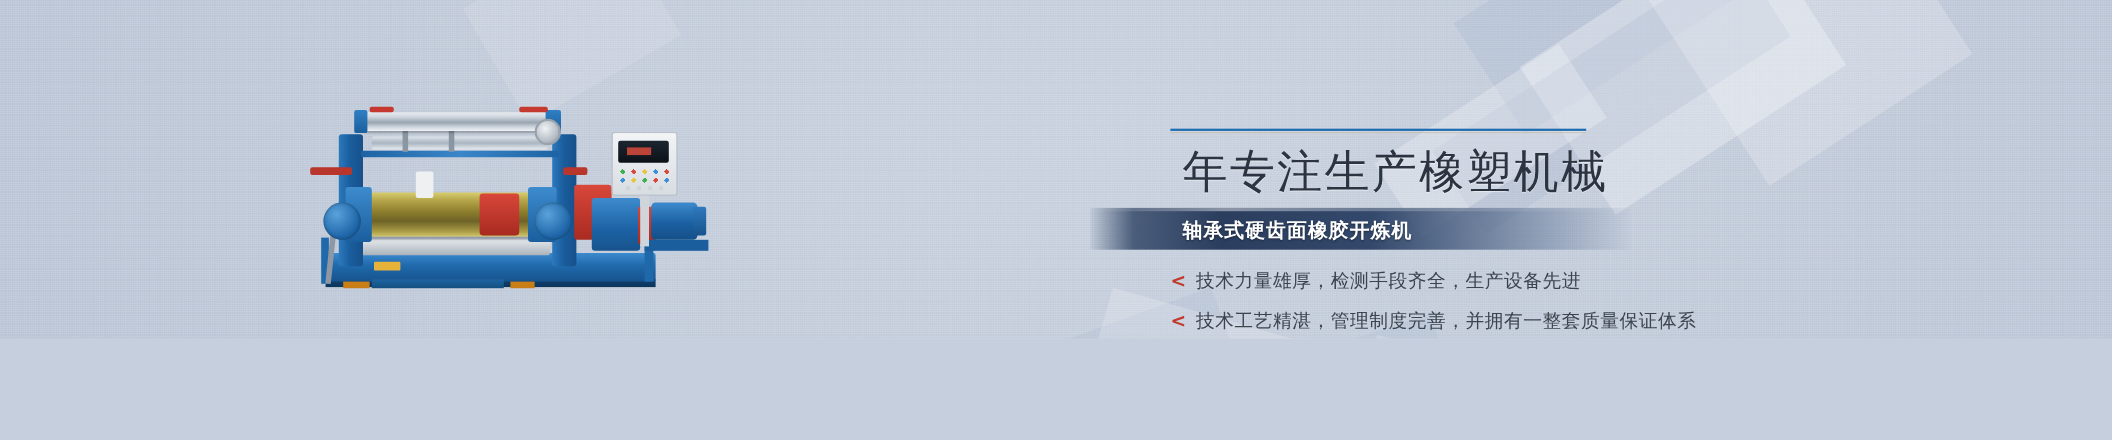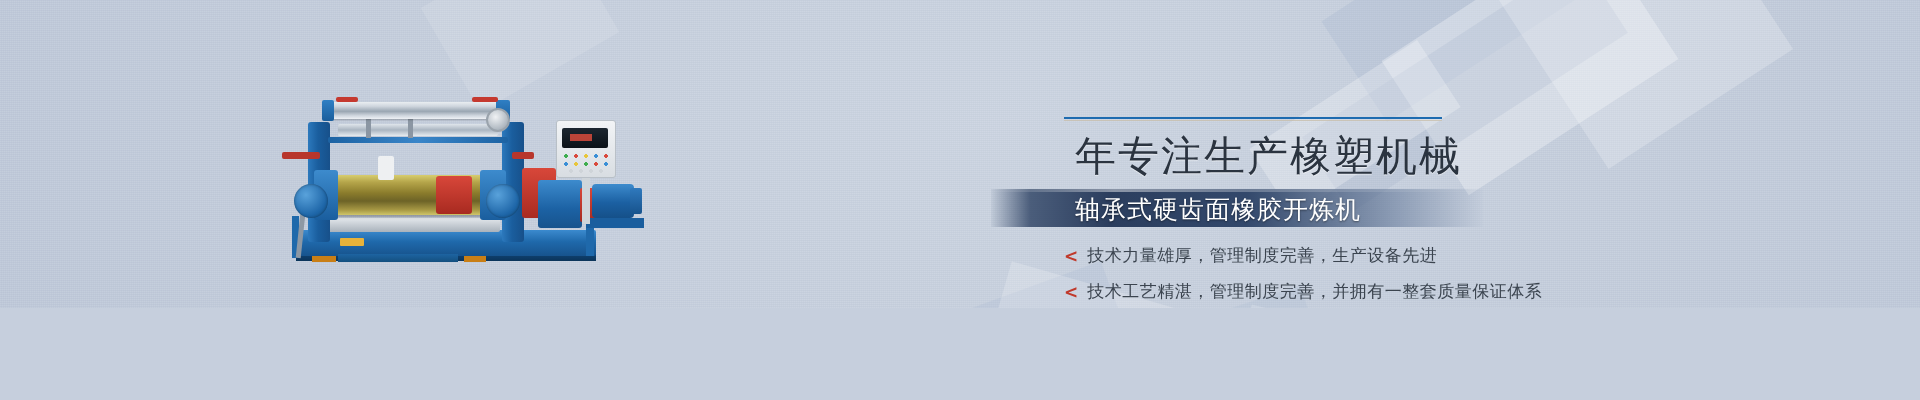--- a/index.html
+++ b/index.html
@@ -201,21 +201,21 @@
       rgba(46,68,104,.97) 52%,
       rgba(92,114,148,.55) 82%,
       rgba(150,168,195,.05) 100%);
   }
   .ribbon-hi{
     position:absolute; left:991px; top:189px; width:492px; height:3px;
     background:linear-gradient(90deg, rgba(255,255,255,0) 0%, rgba(255,255,255,.45) 25%, rgba(255,255,255,.12) 75%, rgba(255,255,255,0) 100%);
   }
   .ribbon-label{
     position:absolute; left:1075px; top:196px;
-    font-size:25px; line-height:26px; font-weight:normal; letter-spacing:1px;
+    font-size:18px; line-height:26px; font-weight:bold; letter-spacing:1px;
     color:#ffffff; white-space:nowrap;
     text-shadow:0 1px 2px rgba(0,0,0,.45);
     text-align:right;
   }
 
   .bullets{ position:absolute; left:1064px; top:245px; }
   .bullet{ display:flex; align-items:center; margin-bottom:14px; white-space:nowrap; }
   .chev{
     font-family:"DejaVu Sans",sans-serif;
     color:#c0392b; font-size:17px; line-height:17px; font-weight:bold;
@@ -297,21 +297,21 @@
 
   <div class="headline">年专注生产橡塑机械</div>
 
   <div class="ribbon"></div>
   <div class="ribbon-hi"></div>
   <div class="ribbon-label">轴承式硬齿面橡胶开炼机</div>
 
   <div class="bullets">
     <div class="bullet">
       <span class="chev">&lt;</span>
-      <span class="btxt">技术力量雄厚，管理制度完善，生产设备先进</span>
+      <span class="btxt">技术力量雄厚，检测手段齐全，生产设备先进</span>
     </div>
     <div class="bullet">
       <span class="chev">&lt;</span>
       <span class="btxt">技术工艺精湛，管理制度完善，并拥有一整套质量保证体系</span>
     </div>
   </div>
 
 </div>
 
 </body></html>

